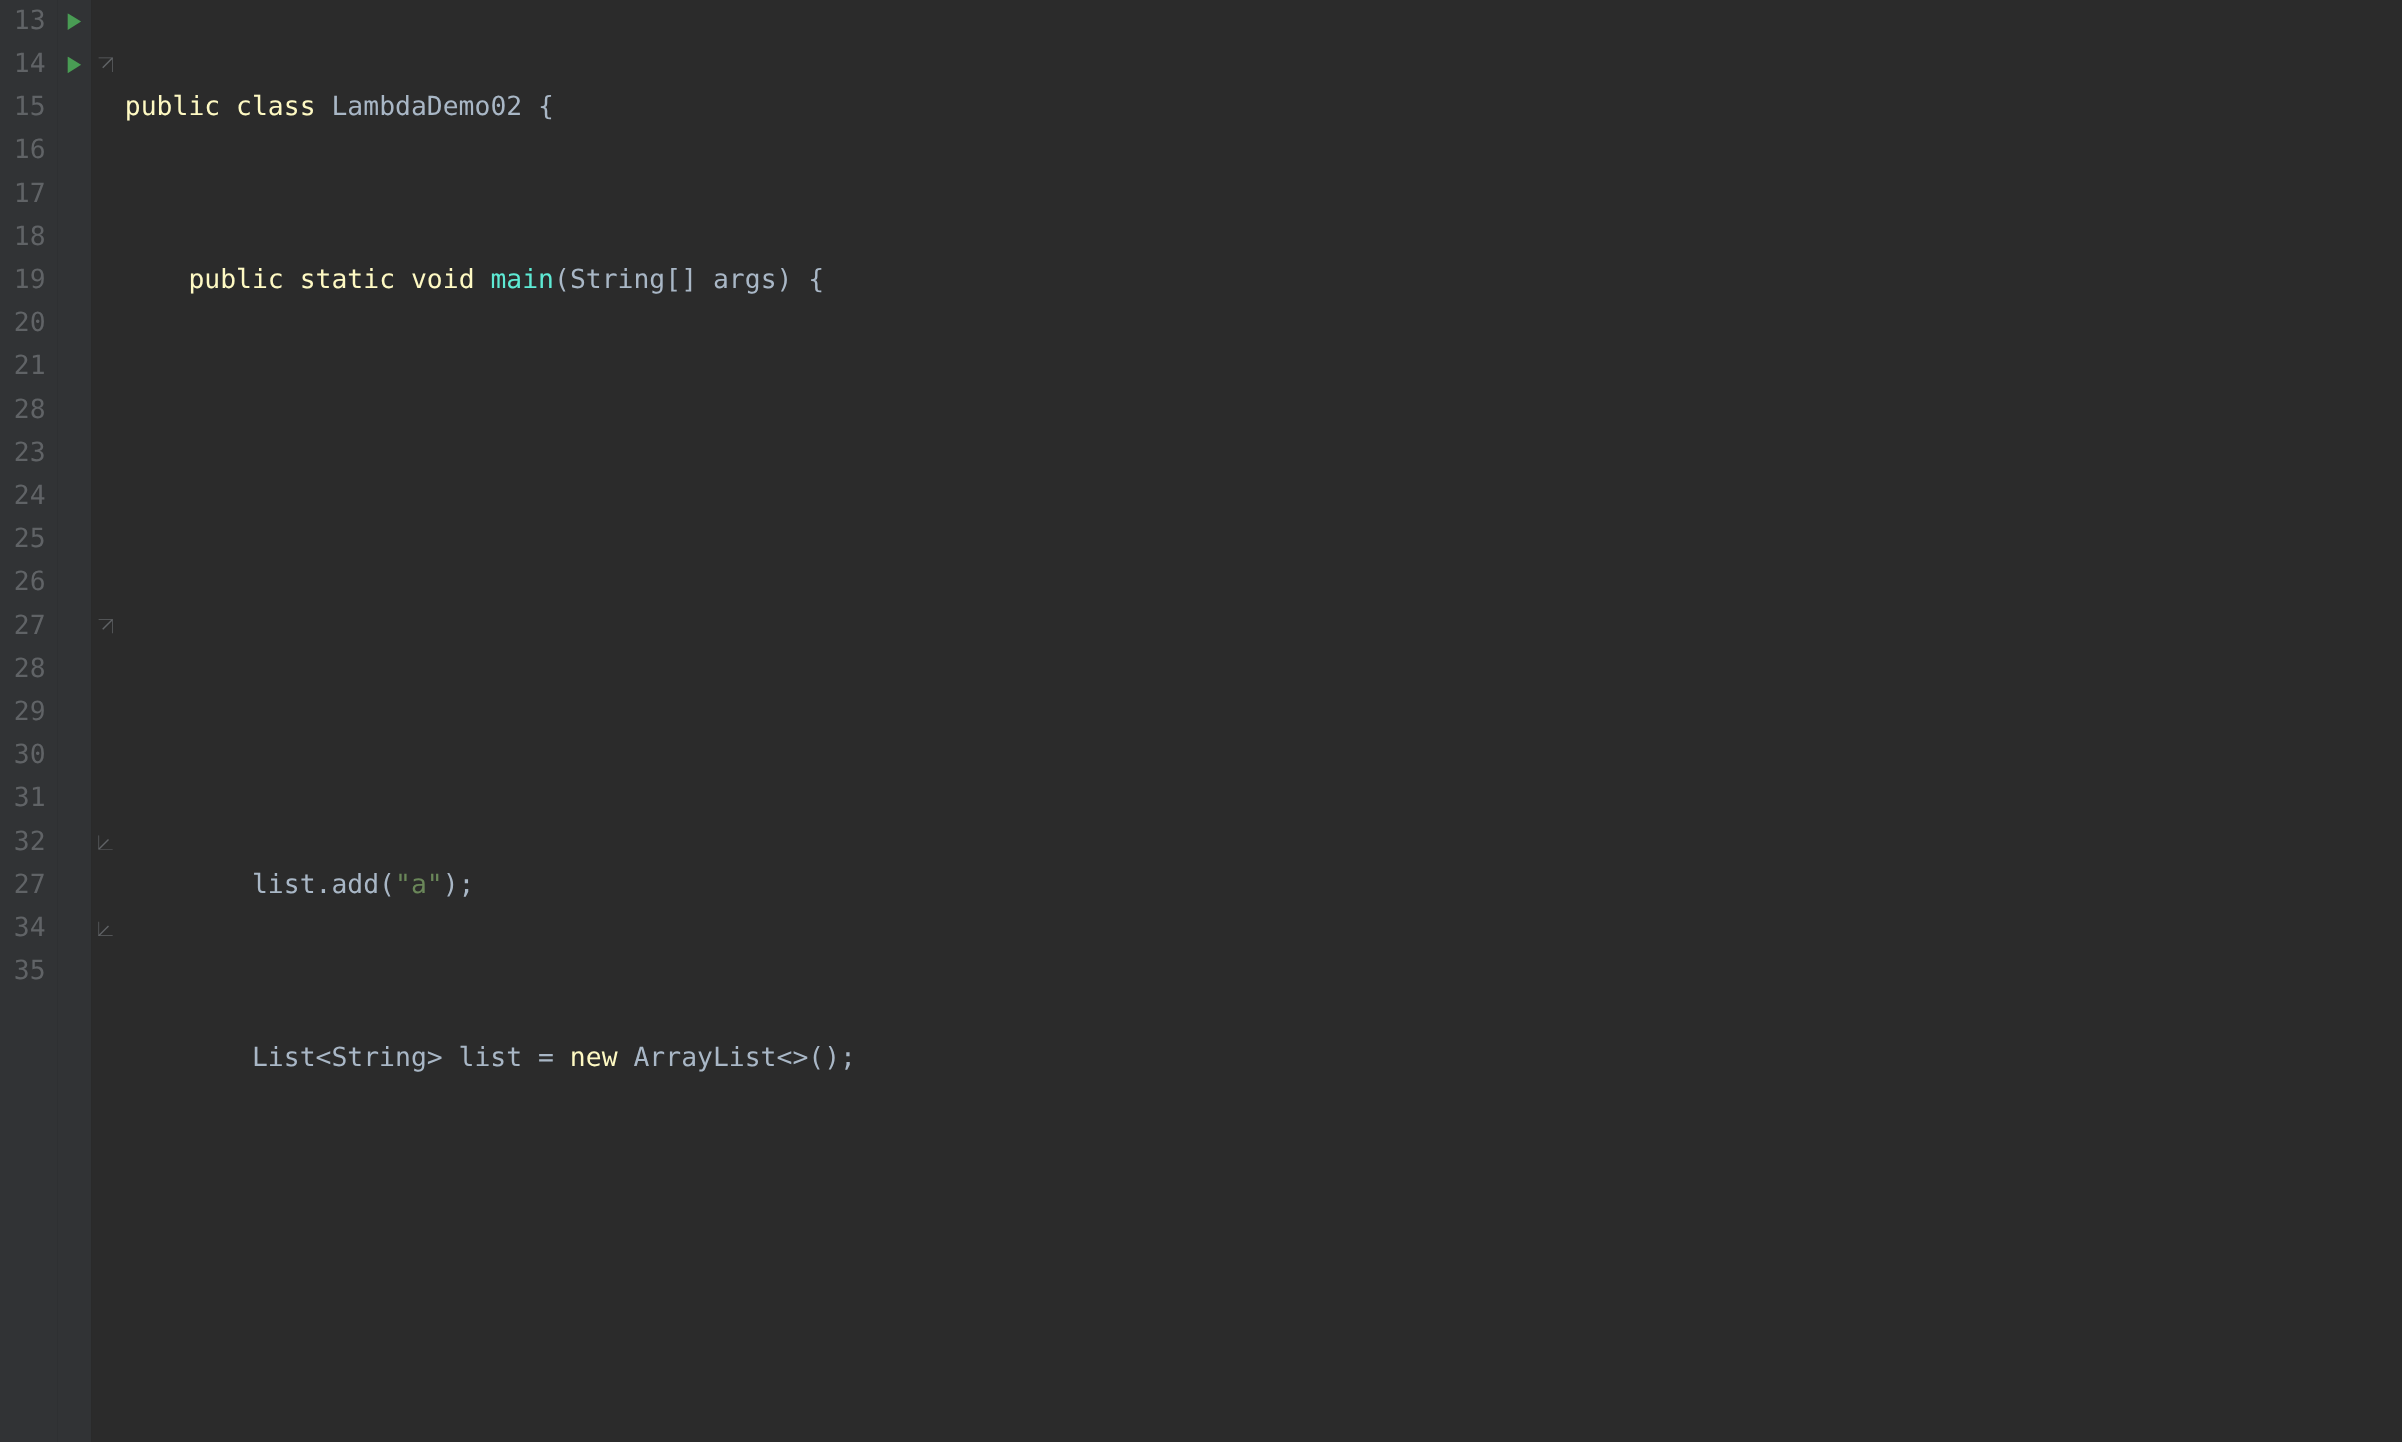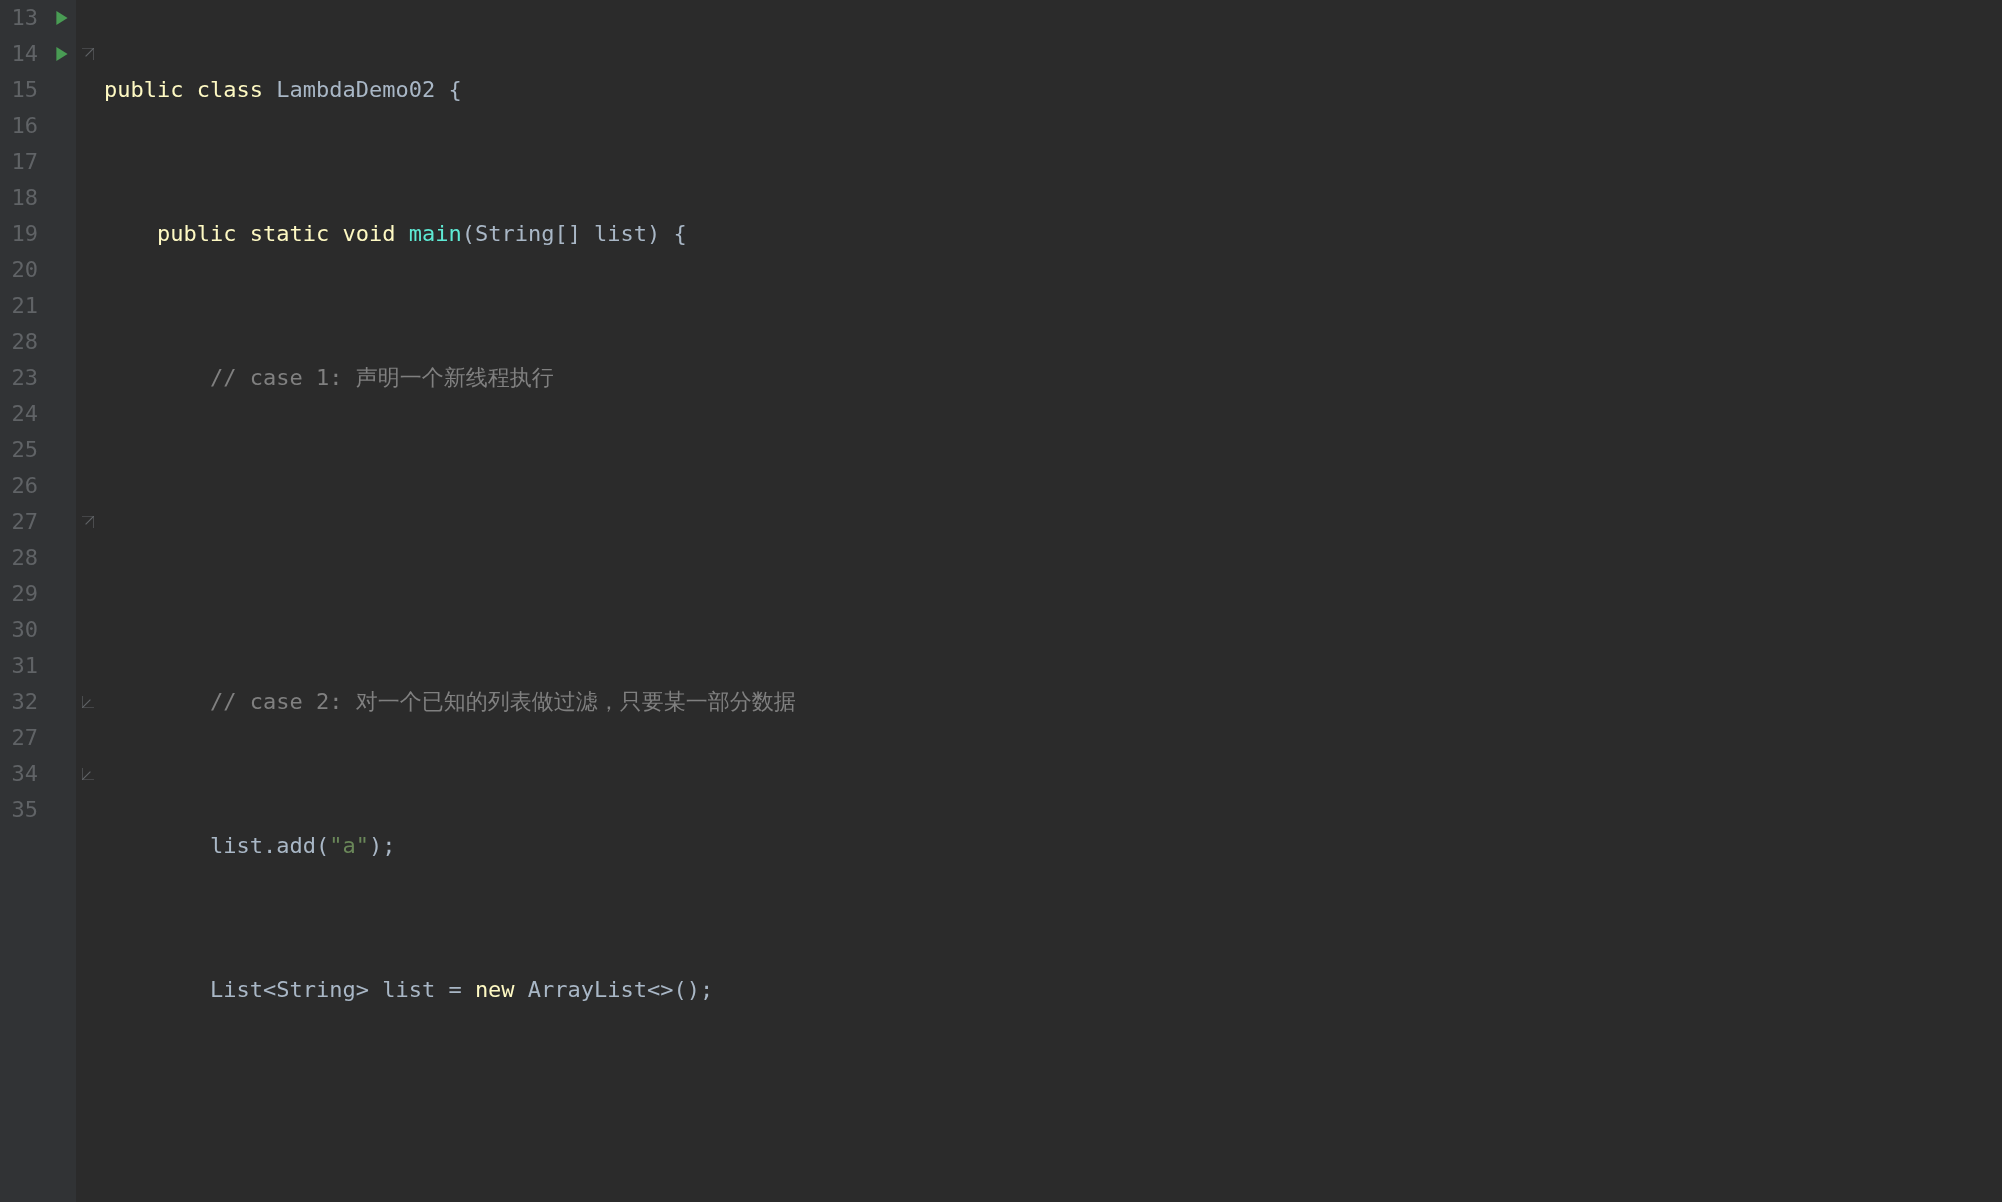--- a/index.html
+++ b/index.html
@@ -236,28 +236,27 @@
           <path d="M0 0 V10 H10" fill="none" stroke="#606366" stroke-width="1"></path>
           <path d="M0 10 L7 3" stroke="#606366" stroke-width="1"></path>
         </svg>
     </div>
     <div class="frow"></div>
   </div>
 
   <div class="code">
     <div class="line"><span class="kw">public</span><span> </span><span class="kw">class</span><span> </span><span>LambdaDemo02</span><span> </span><span class="pun">{</span></div>
 
-    <div class="line"><span>    </span><span class="kw">public</span><span> </span><span class="kw">static</span><span> </span><span class="kw">void</span><span> </span><span class="mth">main</span><span class="pun">(String[] list) {</span></div>
-
-    <div class="line"><span>        </span><span class="cmt">// case 1: 声明一个新线程执行</span></div>
+    <div class="line"><span>    </span><span class="kw">public</span><span> </span><span class="kw">static</span><span> </span><span class="kw">void</span><span> </span><span class="mth">main</span><span class="pun">(String[] args) {</span></div>
+
 
 
     <div class="line"></div>
 
-    <div class="line"><span>        </span><span class="cmt">// case 2: 对一个已知的列表做过滤，只要某一部分数据</span></div>
+    <div class="line"><span>        </span></div>
 
     <div class="line"><span>        </span><span>list.add(</span><span class="str">"a"</span><span>);</span></div>
 
     <div class="line"><span>        </span><span>List&lt;String&gt; list = </span><span class="kw">new</span><span> ArrayList&lt;&gt;();</span></div>
 
     
 
     
 
     

